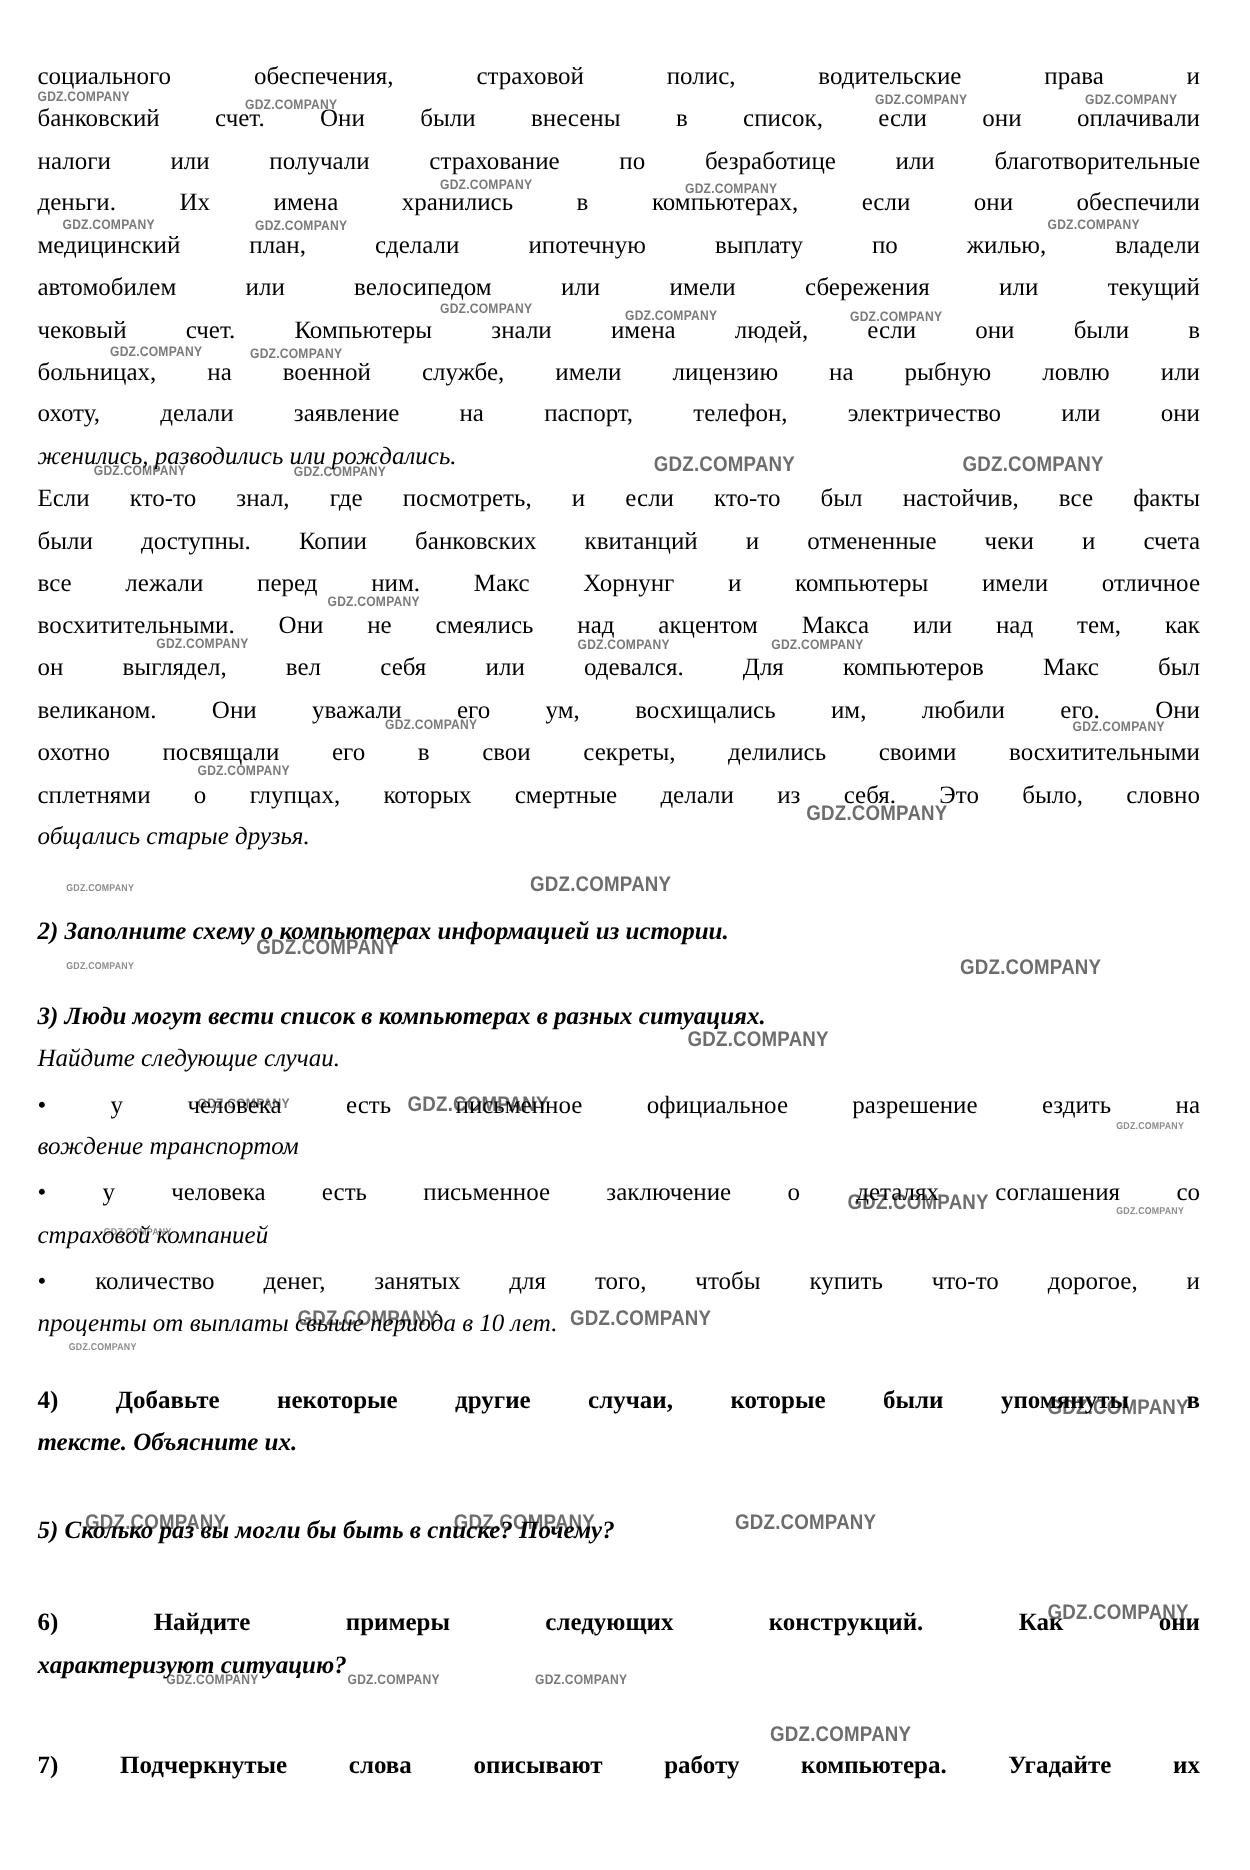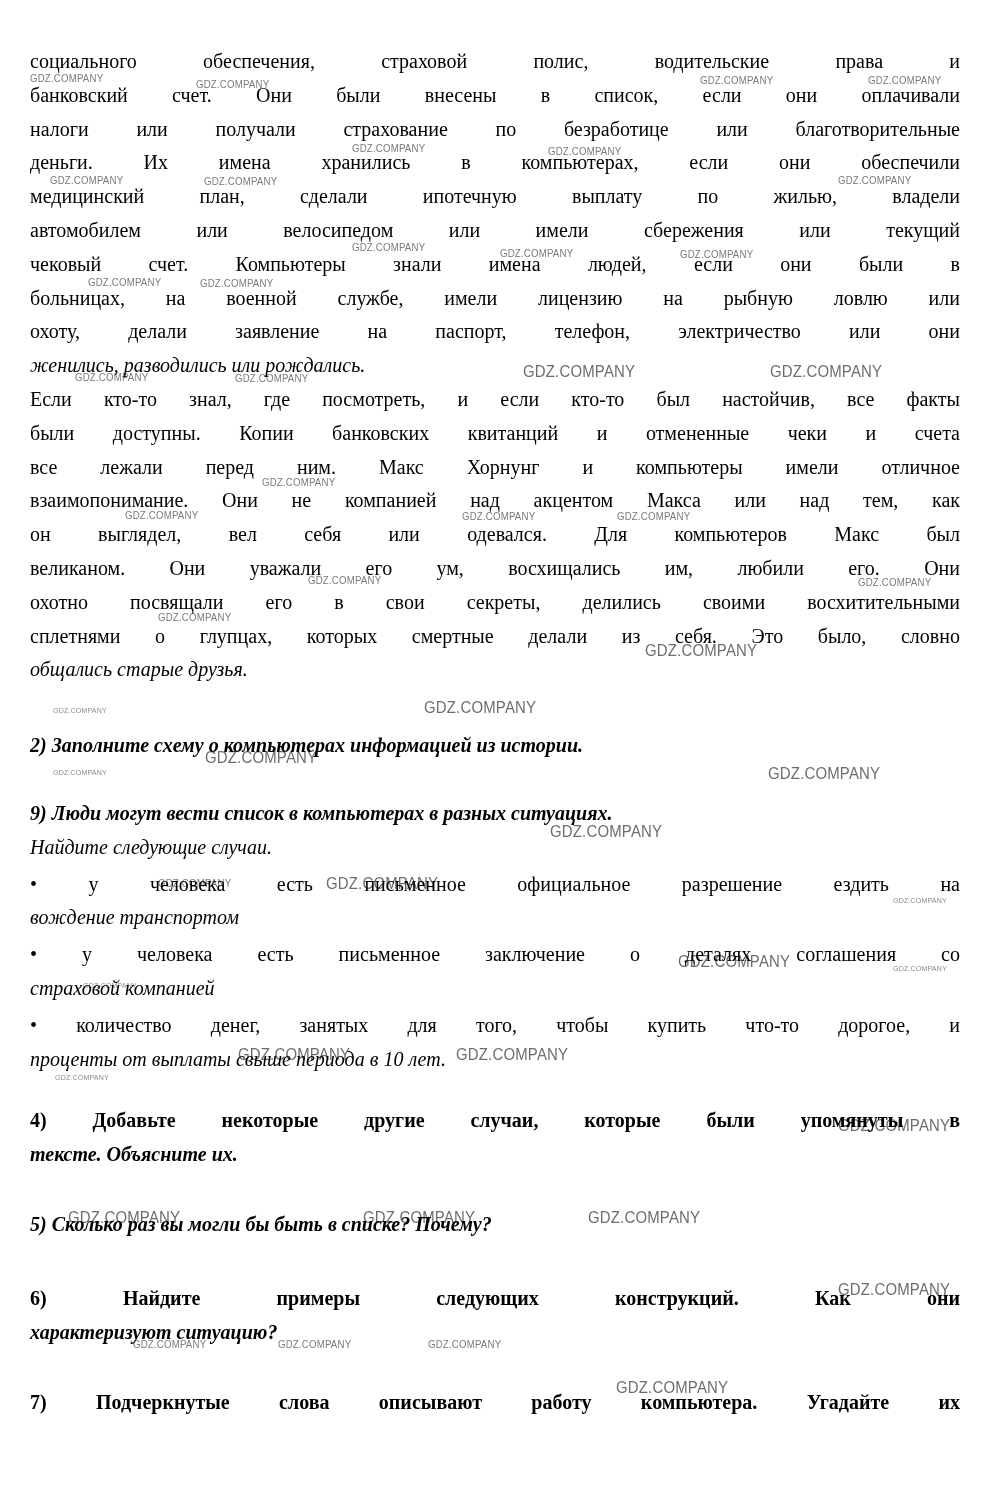--- a/index.html
+++ b/index.html
@@ -7,21 +7,21 @@
     width: 1000px; height: 1496px;
     background: #ffffff;
     font-family: "Liberation Serif", serif;
     color: #000000;
     position: relative;
     overflow: hidden;
   }
   .page { position: relative; width: 1000px; height: 1496px; background: #ffffff; }
 
   
-  .watermarks { position: absolute; inset: 0; z-index: 0; }
+  .watermarks { position: absolute; inset: 0; z-index: 0; font-weight: bold; }
   .wm {
     position: absolute;
     font-family: "Liberation Sans", sans-serif;
     color: #7a7a7a;
     white-space: nowrap;
     transform: scaleX(0.88);
     transform-origin: left top;
     letter-spacing: 0.2px;
   }
   .wm-s  { font-size: 11px; }
@@ -38,21 +38,21 @@
   .par { margin: 0; }
   .line { display: block; text-align: justify; text-align-last: justify; }
   .line.last { text-align-last: left; font-style: italic; }
   .task { font-weight: 700; }
   .bullet { margin-top: 3px; }
   .mt-task2 { margin-top: 42px; }
   .mt-task3 { margin-top: 34px; }
   .mt-task4 { margin-top: 28px; }
   .mt-task5 { margin-top: 36px; }
   .mt-task6 { margin-top: 40px; }
-  .mt-task7 { margin-top: 37px; }
+  .mt-task7 { margin-top: 47px; }
 </style>
 </head>
 <body>
 
 <div class="page">
 
   <div class="watermarks">
     <span class="wm wm-s" style="left:30px;top:72px">GDZ.COMPANY</span>
     <span class="wm wm-s" style="left:196px;top:78px">GDZ.COMPANY</span>
     <span class="wm wm-s" style="left:700px;top:74px">GDZ.COMPANY</span>
@@ -117,35 +117,35 @@
         <span class="line">чековый счет. Компьютеры знали имена людей, если они были в</span>
         <span class="line">больницах, на военной службе, имели лицензию на рыбную ловлю или</span>
         <span class="line">охоту, делали заявление на паспорт, телефон, электричество или они</span>
         <span class="line last">женились, разводились или рождались.</span>
       </p>
 
     <p class="par">
         <span class="line">Если кто-то знал, где посмотреть, и если кто-то был настойчив, все факты</span>
         <span class="line">были доступны. Копии банковских квитанций и отмененные чеки и счета</span>
         <span class="line">все лежали перед ним. Макс Хорнунг и компьютеры имели отличное</span>
-        <span class="line">взаимопонимание. Они не компанией над акцентом Макса или над тем, как</span>
+        <span class="line">восхитительными. Они не смеялись над акцентом Макса или над тем, как</span>
         <span class="line">он выглядел, вел себя или одевался. Для компьютеров Макс был</span>
         <span class="line">великаном. Они уважали его ум, восхищались им, любили его. Они</span>
         <span class="line">охотно посвящали его в свои секреты, делились своими восхитительными</span>
         <span class="line">сплетнями о глупцах, которых смертные делали из себя. Это было, словно</span>
         <span class="line last">общались старые друзья.</span>
       </p>
 
     <p class="par task mt-task2">
         <span class="line last">2) Заполните схему о компьютерах информацией из истории.</span>
       </p>
 
     <section class="task-block mt-task3">
       <p class="par task">
-          <span class="line last">9) Люди могут вести список в компьютерах в разных ситуациях.</span>
+          <span class="line last">3) Люди могут вести список в компьютерах в разных ситуациях.</span>
         </p>
       <p class="par">
           <span class="line last">Найдите следующие случаи.</span>
         </p>
       <p class="par bullet">
           <span class="line">• у человека есть письменное официальное разрешение ездить на</span>
           <span class="line last">вождение транспортом</span>
         </p>
       <p class="par bullet">
           <span class="line">• у человека есть письменное заключение о деталях соглашения со</span>

